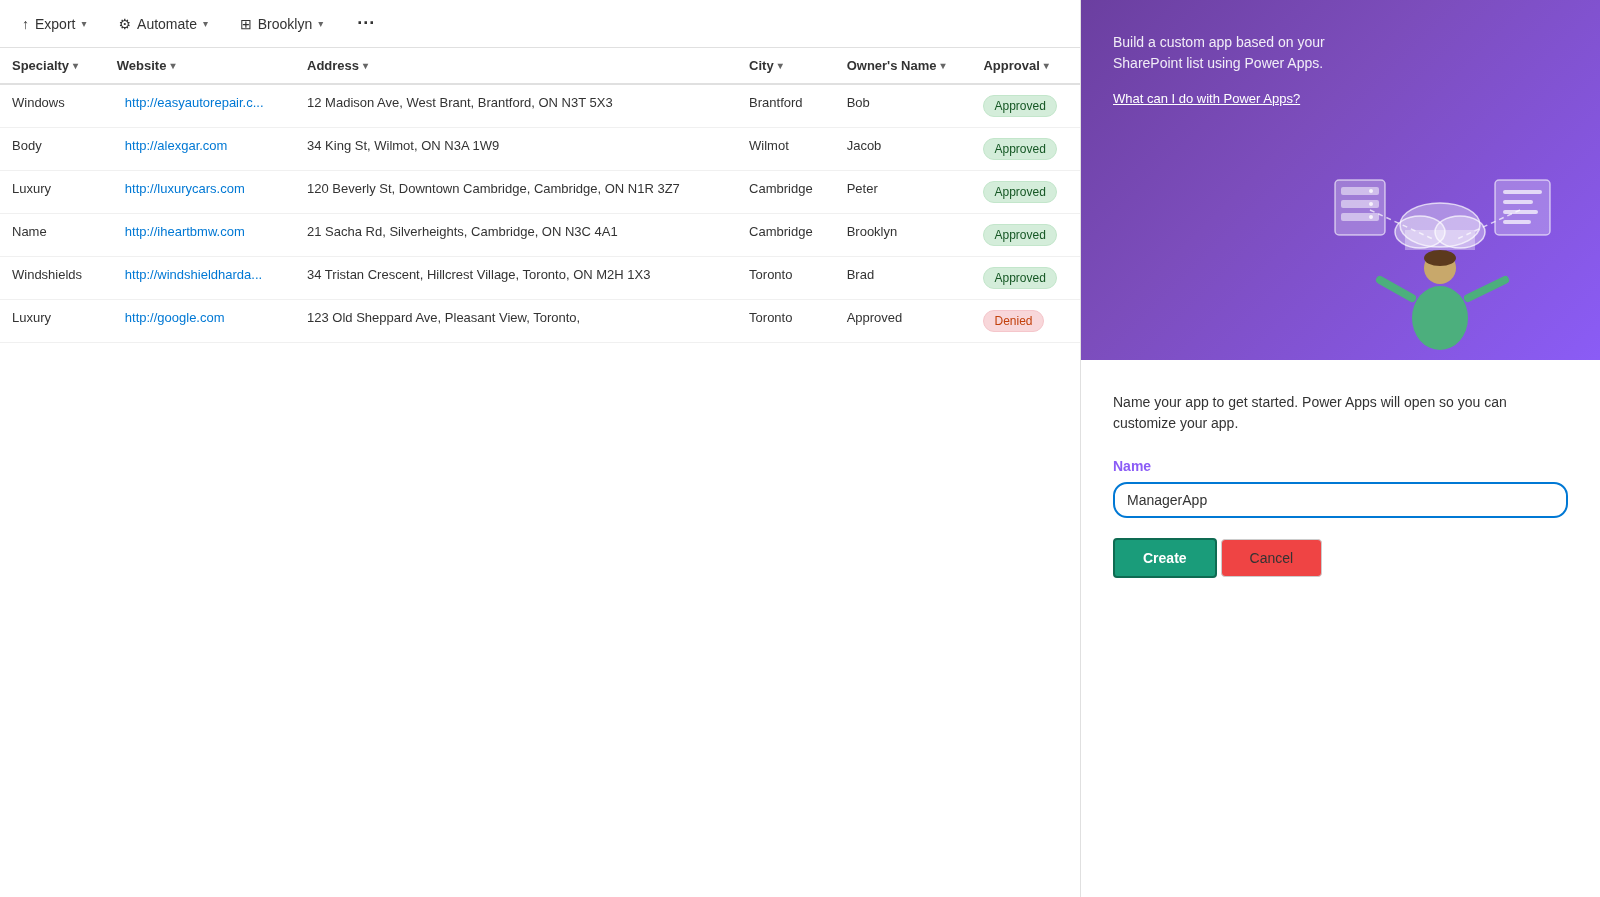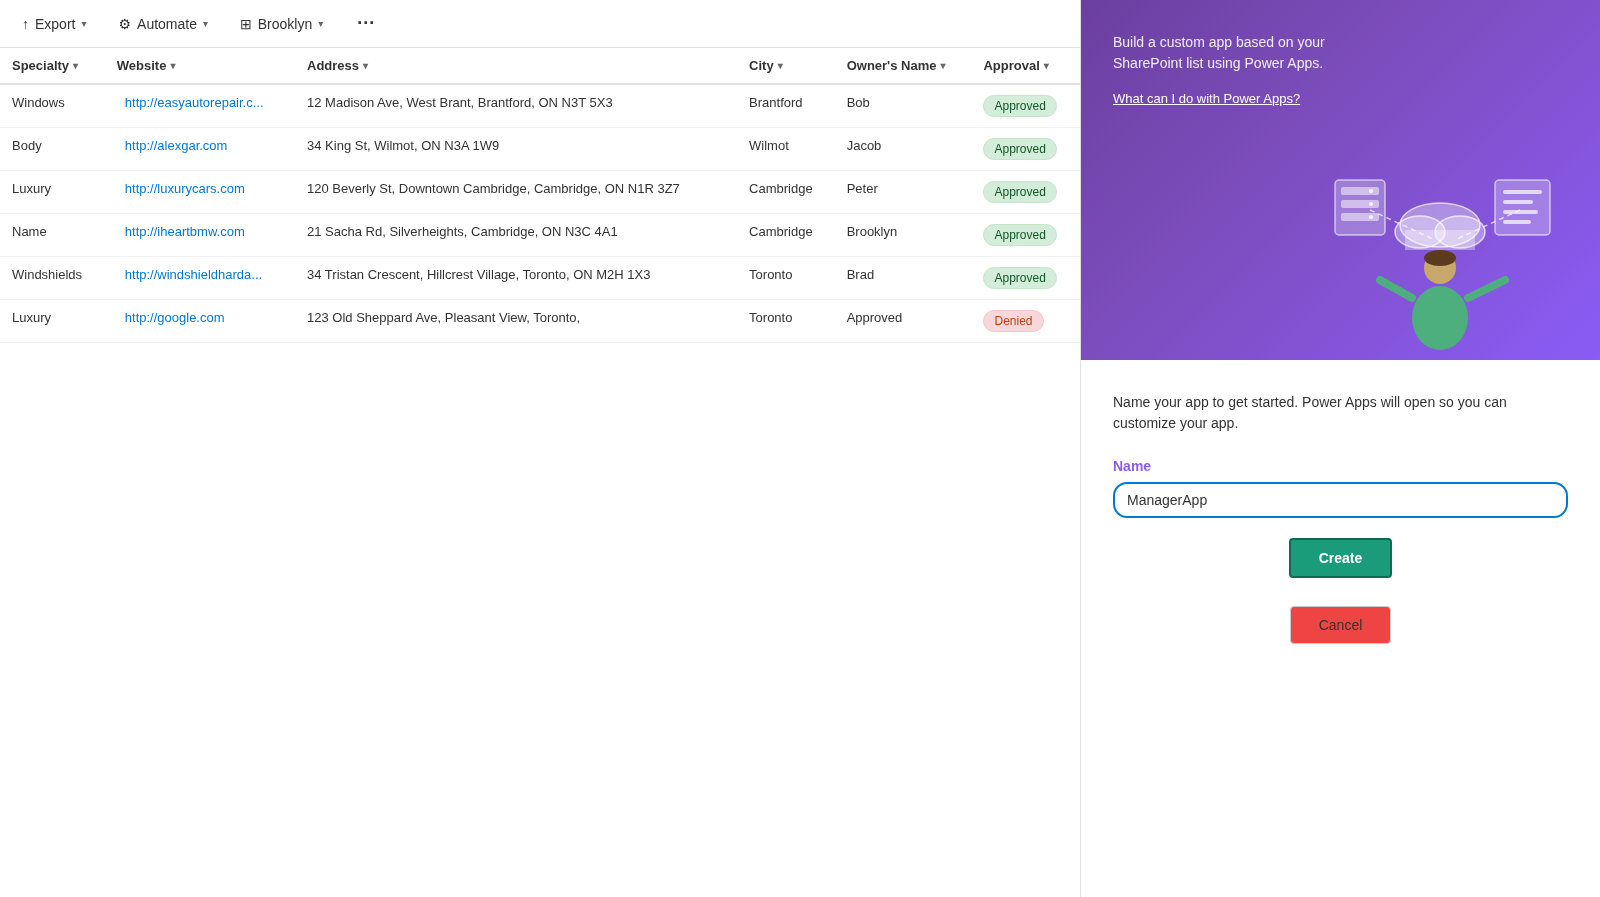--- a/index.html
+++ b/index.html
@@ -202,23 +202,22 @@
       font-size: 14px;
       border: 2px solid #0078d4;
       border-radius: 14px;
       outline: none;
       color: #333;
       margin-bottom: 20px;
     }
 
     .button-row {
       display: flex;
-      gap: 28px;
+      gap: 4px;
       align-items: center;
-      flex-direction: column;
     }
 
     .btn-create {
       background: #1a9c7a;
       color: #fff;
       border: 2px solid #0e6b52;
       padding: 10px 28px;
       font-size: 14px;
       font-weight: 600;
       border-radius: 4px;

